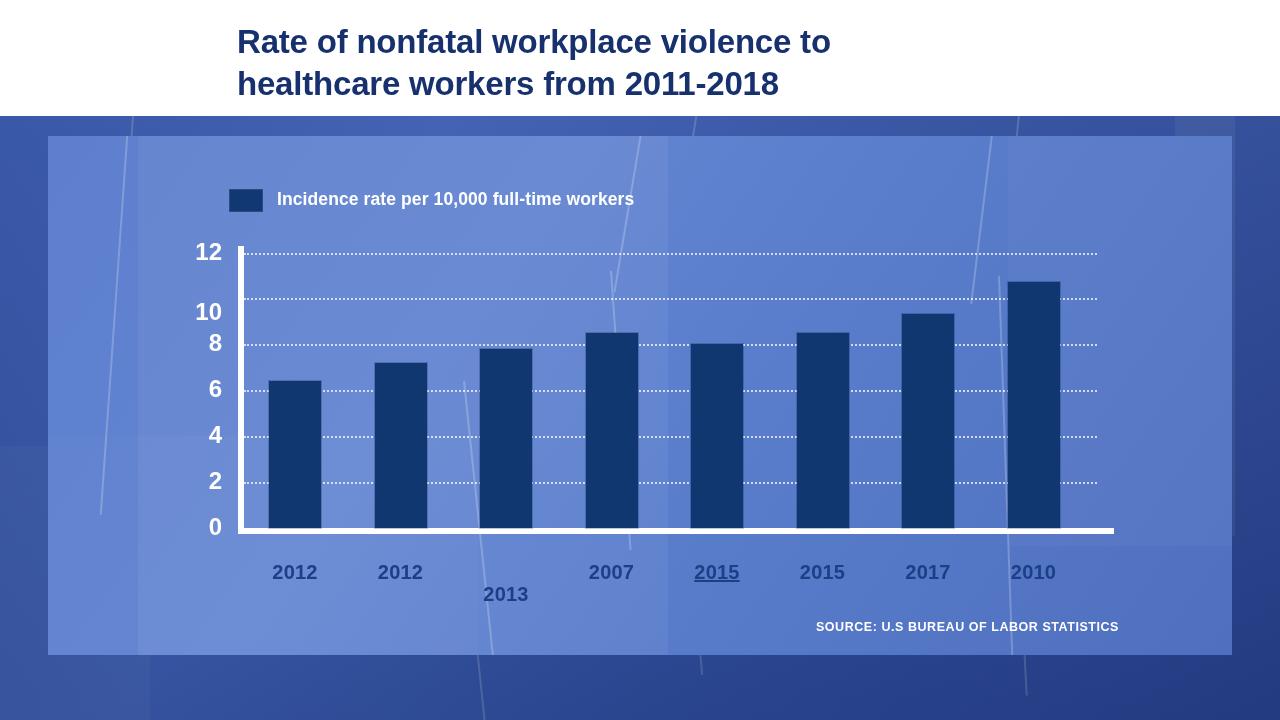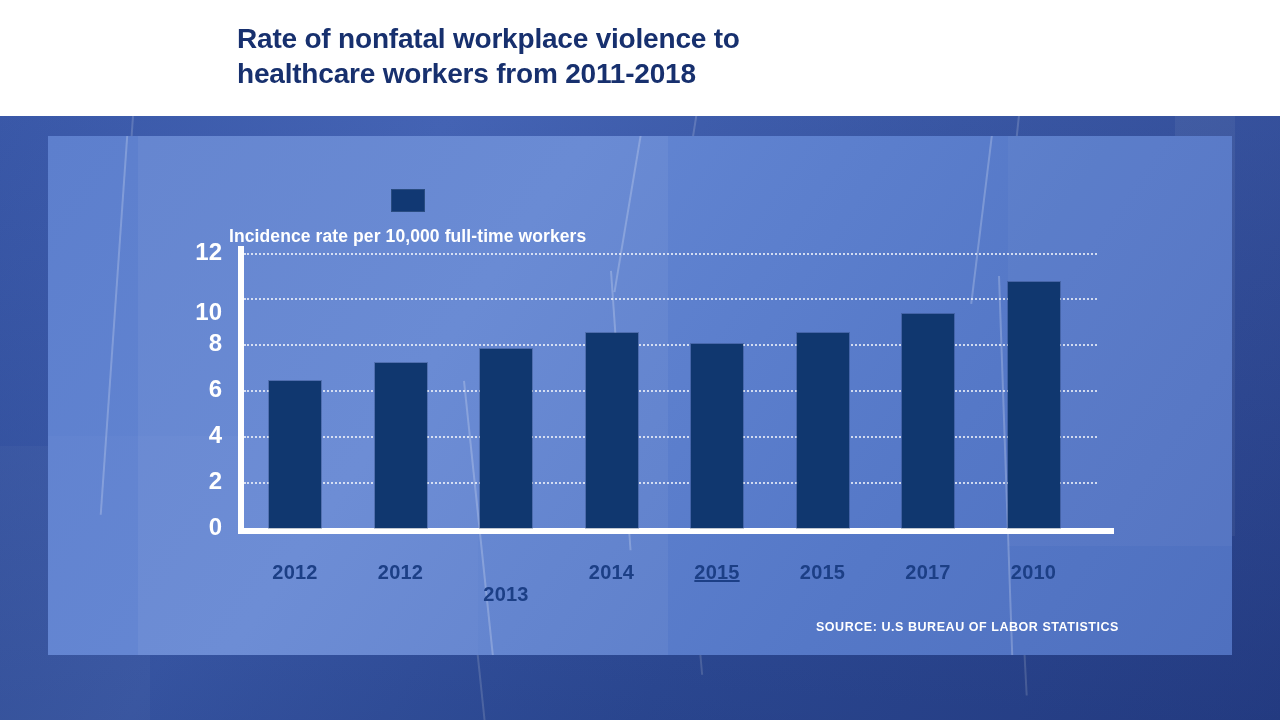--- a/index.html
+++ b/index.html
@@ -30,21 +30,21 @@
     width: 1280px;
     height: 116px;
     background: #ffffff;
     z-index: 40;
   }
   .title {
     position: absolute;
     left: 237px;
     top: 21px;
     width: 900px;
-    font-size: 28px;
+    font-size: 33px;
     font-weight: bold;
     line-height: 1.26;
     letter-spacing: -0.2px;
     color: #17306e;
     white-space: pre-line;
   }
 
   
   .bg-outer {
     position: absolute;
@@ -118,24 +118,23 @@
   .panel .ppane.q1 { left: 90px;  top: -10px; width: 530px; height: 540px; }
   .panel .ppane.q2 { left: 960px; top: -10px; width: 230px; height: 420px; background: rgba(255,255,255,0.035); }
   .panel .ppane.q3 { left: 0;     top: 300px; width: 430px; height: 230px; background: rgba(255,255,255,0.025); }
 
   
   .legend {
     position: absolute;
     left: 229px;
     top: 189px;
     display: flex;
-    align-items: center;
+    align-items: flex-start;
     gap: 14px;
     z-index: 20;
-    flex-direction: column;
   }
   .legend-swatch {
     width: 32px;
     height: 21px;
     background: #113873;
     border: 1px solid rgba(255,255,255,0.10);
   }
   .legend-label {
     font-size: 17.5px;
     font-weight: bold;
@@ -305,21 +304,21 @@
         <div class="bar" title="2014: 8.5" style="left: 585.5px; top: 332.854px; width: 52px; height: 195.146px; background: rgb(16, 55, 111);"></div>
         <div class="bar" title="2015: 8" style="left: 691px; top: 344.333px; width: 52px; height: 183.667px; background: rgb(16, 55, 111);"></div>
         <div class="bar" title="2016: 8.5" style="left: 796.5px; top: 332.854px; width: 52px; height: 195.146px; background: rgb(16, 55, 111);"></div>
         <div class="bar" title="2017: 9.3" style="left: 902px; top: 314.487px; width: 52px; height: 213.512px; background: rgb(16, 55, 111);"></div>
         <div class="bar" title="2018: 10.7" style="left: 1007.5px; top: 282.346px; width: 52px; height: 245.654px; background: rgb(16, 55, 111);"></div>
       </div>
     <div id="xlabels">
         <div class="xtick" style="left: 245px;">2012</div>
         <div class="xtick" style="left: 350.5px;">2012</div>
         <div class="xtick" style="left: 456px; margin-top: 22px;">2013</div>
-        <div class="xtick" style="left: 561.5px;">2014</div>
+        <div class="xtick" style="left: 561.5px;">2007</div>
         <div class="xtick" style="left: 667px; text-decoration: underline;">2015</div>
         <div class="xtick" style="left: 772.5px;">2015</div>
         <div class="xtick" style="left: 878px;">2017</div>
         <div class="xtick" style="left: 983.5px;">2010</div>
       </div>
   </div>
 
   <div class="source">SOURCE: U.S BUREAU OF LABOR STATISTICS</div>
 
 </div>

